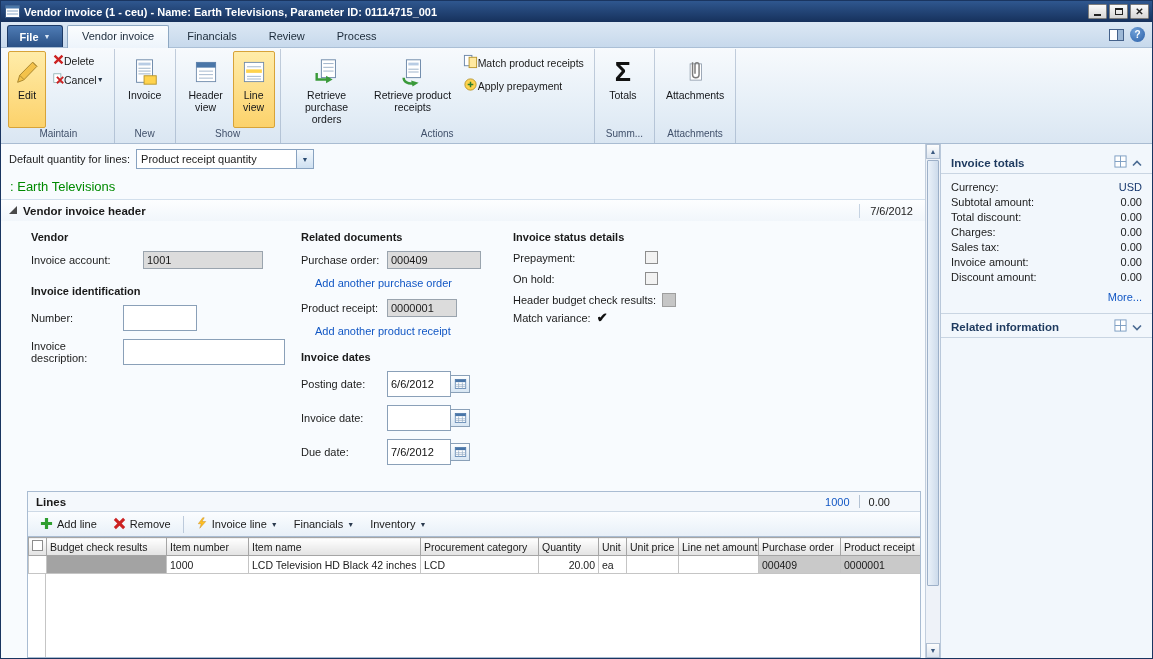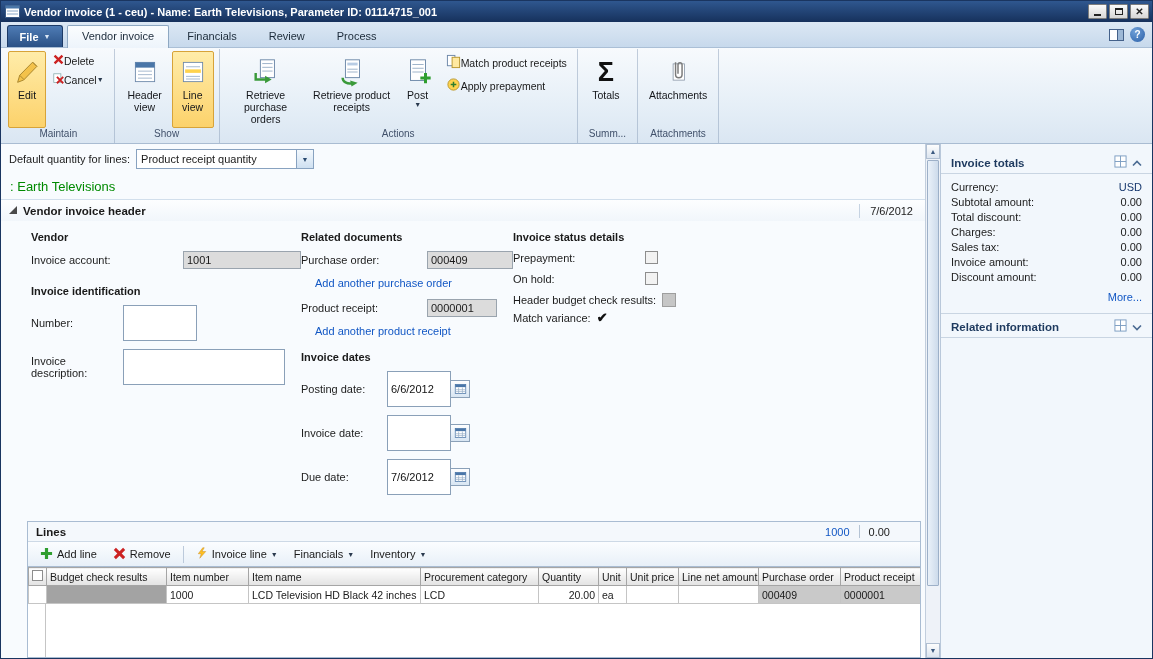--- a/index.html
+++ b/index.html
@@ -56,23 +56,23 @@
   .ft-tri { width:0; height:0; border-left:8px solid transparent; border-bottom:8px solid #4a4a4a; margin-top:-2px; }
   .ft-title { font-weight:bold; font-size:11.5px; margin-left:6px; }
   .ft-date { margin-left:auto; padding:1px 4px 1px 10px; border-left:1px solid #c6d3e2; color:#1a1a1a; }
 
   .form-cols { display:flex; padding:2px 8px 16px 30px; }
   .fcol1 { width:270px; } .fcol2 { width:212px; } .fcol3 { flex:1; }
   .group-title { font-weight:bold; margin:8px 0 8px; }
   .frow { display:flex; align-items:center; margin-bottom:8px; }
   .flabel { color:#1c1c1c; flex:0 0 auto; }
   .lw112 { width:112px; } .lw92 { width:92px; } .lw86 { width:86px; } .lw132 { width:132px; }
-  .ffield { height:18px; border:1px solid #8aa0b8; background:#fff; padding:0 3px; display:flex; align-items:center; overflow:hidden; white-space:nowrap;margin-left:40px; }
+  .ffield { height:18px; border:1px solid #8aa0b8; background:#fff; padding:0 3px; display:flex; align-items:center; overflow:hidden; white-space:nowrap; }
   .ffield.ro { background:#dcdcdc; border-color:#9aa4ae; }
-  .finput { height:36px; border:1px solid #8aa0b8; background:#fff; padding:0 3px; font:11px "Liberation Sans", sans-serif; color:#111; outline:none; }
+  .finput { height:26px; border:1px solid #8aa0b8; background:#fff; padding:0 3px; font:11px "Liberation Sans", sans-serif; color:#111; outline:none; }
   .flink { color:#1257c4; margin:0 0 10px 14px; cursor:pointer; }
   .cal-btn { width:19px; height:18px; border:1px solid #8aa0b8; border-left:none; background:linear-gradient(#fdfeff,#d8e6f3); display:flex; align-items:center; justify-content:center; }
   .cb { width:13px; height:13px; border:1px solid #8d8d8d; background:#f2f2f2; }
   .graybox { width:14px; height:14px; background:#c6c6c6; border:1px solid #9e9e9e; }
   .checkglyph { font-size:13px; font-weight:bold; color:#111; line-height:1; margin-left:6px; }
   .tight { margin-bottom:4px; }
 
   
   .lines-panel { flex:1; min-height:0; margin:2px 4px 0 26px; border:1px solid #a9bcd2; background:#fff; display:flex; flex-direction:column; overflow:hidden; }
   .lp-title { display:flex; align-items:flex-end; padding:3px 8px; background:#f4f8fc; flex:0 0 auto; }
@@ -185,20 +185,38 @@
                   <path d="M5 5l8 8M13 5l-8 8" stroke="#c22" stroke-width="2.4"></path>
                 </svg></span>
             <span>Cancel</span>
             <span class="caret">▼</span>
           </div>
         </div>
       </div>
       <div class="rg-label">Maintain</div>
     </div>
 
+    <div class="rgroup">
+      <div class="rg-buttons">
+        <div class="btn-large" style="width:50px">
+          <span class="icbox">
+            <svg width="30" height="30" viewBox="0 0 32 32">
+                <rect x="7" y="3" width="17" height="24" fill="#fff" stroke="#6b87a8"></rect>
+                <rect x="9" y="6" width="13" height="3" fill="#b8cce4"></rect>
+                <line x1="9" y1="12" x2="22" y2="12" stroke="#9ab0c8"></line>
+                <line x1="9" y1="15" x2="22" y2="15" stroke="#9ab0c8"></line>
+                <line x1="9" y1="18" x2="22" y2="18" stroke="#9ab0c8"></line>
+                <rect x="15" y="20" width="13" height="9" fill="#ffd34d" stroke="#b8962e"></rect>
+              </svg>
+          </span>
+          <span>Invoice</span>
+        </div>
+      </div>
+      <div class="rg-label">New</div>
+    </div>
 
     <div class="rgroup">
       <div class="rg-buttons">
         <div class="btn-large" style="width:50px">
           <span class="icbox">
             <svg width="28" height="28" viewBox="0 0 32 32">
                 <rect x="5" y="5" width="22" height="22" fill="#fff" stroke="#6b87a8"></rect>
                 <rect x="5" y="5" width="22" height="6" fill="#4a76a8"></rect>
                 <line x1="8" y1="15" x2="24" y2="15" stroke="#9ab0c8"></line>
                 <line x1="8" y1="19" x2="24" y2="19" stroke="#9ab0c8"></line>
@@ -243,33 +261,20 @@
             <svg width="30" height="30" viewBox="0 0 32 32">
                 <rect x="9" y="3" width="15" height="19" fill="#fff" stroke="#6b87a8"></rect>
                 <rect x="11" y="6" width="11" height="3" fill="#b8cce4"></rect>
                 <line x1="11" y1="13" x2="22" y2="13" stroke="#9ab0c8"></line>
                 <line x1="11" y1="16" x2="22" y2="16" stroke="#9ab0c8"></line>
                 <path d="M6 22c0 4.5 5 7 10 6" fill="none" stroke="#3a9a3a" stroke-width="2.6"></path>
                 <path d="M14 25l8 2.5-6.5 4z" fill="#3a9a3a"></path>
               </svg>
           </span>
           <span>Retrieve product receipts</span>
-        </div>
-        <div class="btn-large" style="width:42px">
-          <span class="icbox">
-            <svg width="30" height="30" viewBox="0 0 32 32">
-                <rect x="8" y="3" width="16" height="22" fill="#fff" stroke="#6b87a8"></rect>
-                <line x1="10" y1="8" x2="22" y2="8" stroke="#9ab0c8"></line>
-                <line x1="10" y1="12" x2="22" y2="12" stroke="#9ab0c8"></line>
-                <line x1="10" y1="16" x2="22" y2="16" stroke="#9ab0c8"></line>
-                <path d="M24 17v11M18.5 22.5h11" stroke="#2e9e2e" stroke-width="3.2"></path>
-              </svg>
-          </span>
-          <span>Post</span>
-          <span class="caret">▼</span>
         </div>
         <div class="btn-col">
           <div class="btn-small">
             <span><svg width="15" height="15" viewBox="0 0 16 16">
                   <rect x="1.5" y="1.5" width="8" height="11" fill="#fff" stroke="#6b87a8"></rect>
                   <rect x="6.5" y="3.5" width="8" height="11" fill="#ffe9a0" stroke="#b8962e"></rect>
                 </svg></span>
             <span>Match product receipts</span>
           </div>
           <div class="btn-small">

